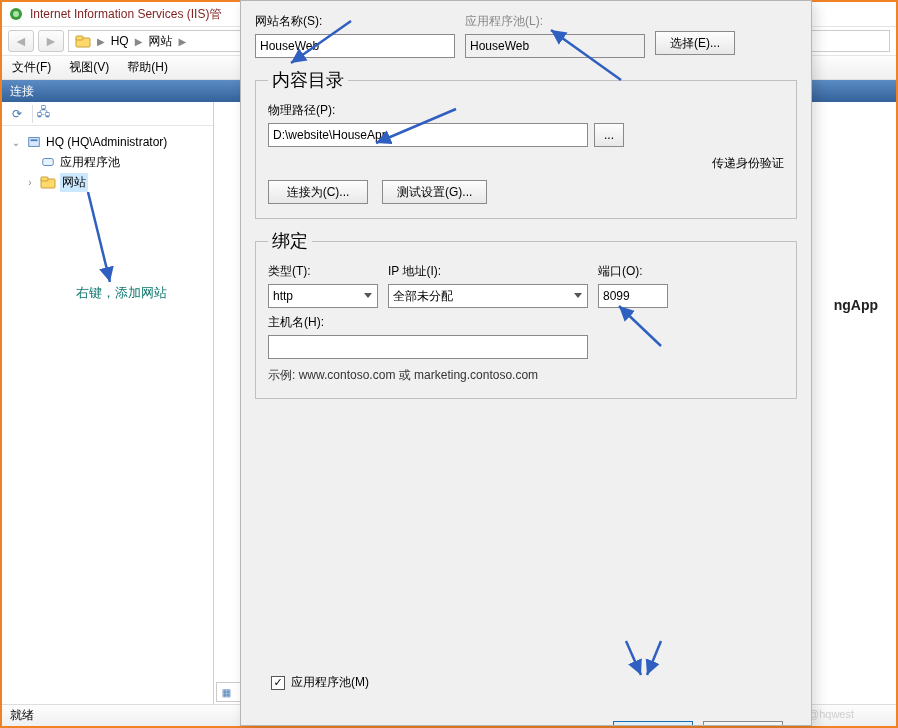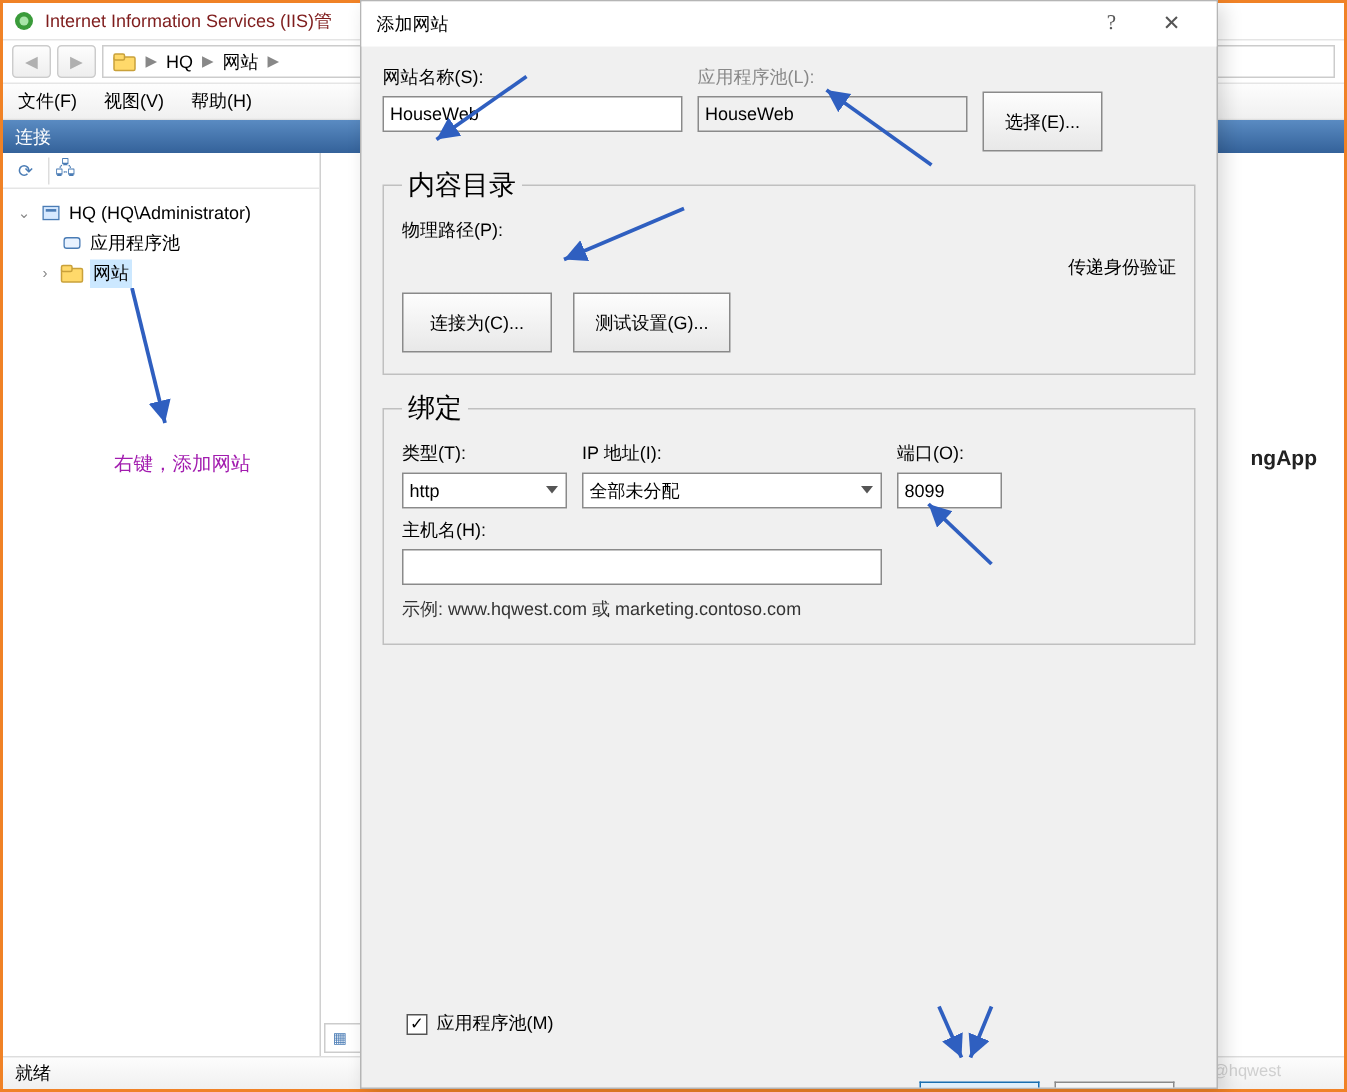--- a/index.html
+++ b/index.html
@@ -197,21 +197,21 @@
     }
     .combo-wrap { position:relative; display:inline-block; }
     .combo-wrap::after {
       content:""; position:absolute; right:6px; top:9px;
       border-left:4px solid transparent;
       border-right:4px solid transparent;
       border-top:5px solid #555;
       pointer-events:none;
     }
     .btn {
-      height:40px;
+      height:24px;
       border:1px solid #8a8a8a;
       background:linear-gradient(#fdfdfd,#e8e8e8);
       font-size:12px;
       padding:0 14px;
       min-width:80px;
       display:flex; align-items:center; justify-content:center;
       color:#000;
     }
     .browse-btn {
       width:30px; min-width:30px; padding:0;
@@ -235,22 +235,22 @@
     .chk {
       width:14px; height:14px;
       border:1px solid #555; background:#fff;
       display:flex; align-items:center; justify-content:center;
       font-size:11px; color:#000;
     }
     
     .annot { position:absolute; pointer-events:none; }
     .orange-note {
       position:absolute;
-      left: 74px; top: 298px;
-      color:#a21caf;
+      left: 74px; top: 282px;
+      color:#0f766e;
       font-size:13px;
     }
     
     .btm-toolbar {
       position:absolute; left: 214px; bottom: 24px;
       height:20px; width: 40px;
       border:1px solid #ccc;
       display:flex; align-items:center; justify-content:space-around;
       background:#fff;
     }
@@ -362,26 +362,20 @@
     <defs>
         <marker id="ah1" markerWidth="8" markerHeight="8" refX="6" refY="3" orient="auto">
           <path d="M0,0 L6,3 L0,6 Z" fill="#2f5fc0"></path>
         </marker>
       </defs>
     <line x1="10" y1="0" x2="32" y2="90" stroke="#2f5fc0" stroke-width="2.5" marker-end="url(#ah1)"></line>
   </svg>
 </div>
 
 <div class="dialog">
-  <div class="dlg-title">
-    <span>添加网站</span>
-    <span class="spacer"></span>
-    <span class="ctl">?</span>
-    <span class="ctl">✕</span>
-  </div>
 
   <div class="dlg-body">
 
     <div class="row">
       <div class="field">
         <span class="label">网站名称(S):</span>
         <input class="textbox" style="width: 200px;" value="HouseWeb">
       </div>
       <div class="field">
         <span class="label" style="color:#888;">应用程序池(L):</span>
@@ -390,20 +384,24 @@
       <div class="field" style="justify-content:flex-end;">
         <span class="label">&nbsp;</span>
         <button class="btn">选择(E)...</button>
       </div>
     </div>
 
     <fieldset class="group">
       <legend>内容目录</legend>
       <div class="field" style="margin-bottom:8px;">
         <span class="label">物理路径(P):</span>
+        <div style="display:flex; gap:6px;">
+          <input class="textbox" style="width: 320px;" value="D:\website\HouseApp">
+          <button class="btn browse-btn">...</button>
+        </div>
       </div>
       <div class="label" style="margin:6px 0 8px 0;text-align:right;">传递身份验证</div>
       <div style="display:flex; gap:14px;">
         <button class="btn" style="min-width:100px;">连接为(C)...</button>
         <button class="btn" style="min-width:100px;">测试设置(G)...</button>
       </div>
     </fieldset>
 
     <fieldset class="group">
       <legend>绑定</legend>
@@ -422,21 +420,21 @@
         </div>
         <div class="field">
           <span class="label">端口(O):</span>
           <input class="textbox" style="width: 70px;" value="8099">
         </div>
       </div>
       <div class="field" style="margin-top:6px;">
         <span class="label">主机名(H):</span>
         <input class="textbox" style="width: 320px;" value="">
       </div>
-      <div class="example">示例: www.hqwest.com 或 marketing.contoso.com</div>
+      <div class="example">示例: www.contoso.com 或 marketing.contoso.com</div>
     </fieldset>
 
     <div class="chk-row">
       <span class="chk">✓</span>
       <span>应用程序池(M)</span>
     </div>
 
     <svg class="annot arrow" style="left:40px; top:20px;" width="80" height="50">
       <defs>
           <marker id="ahA" markerWidth="8" markerHeight="8" refX="6" refY="3" orient="auto">

